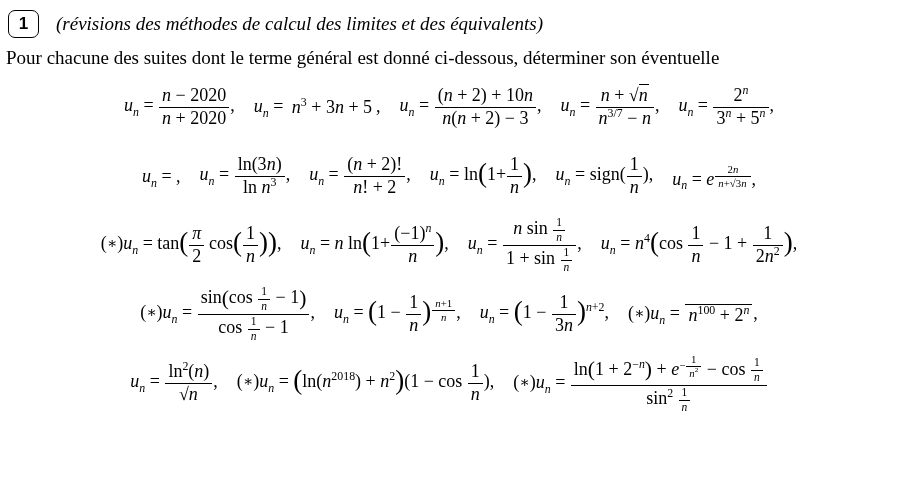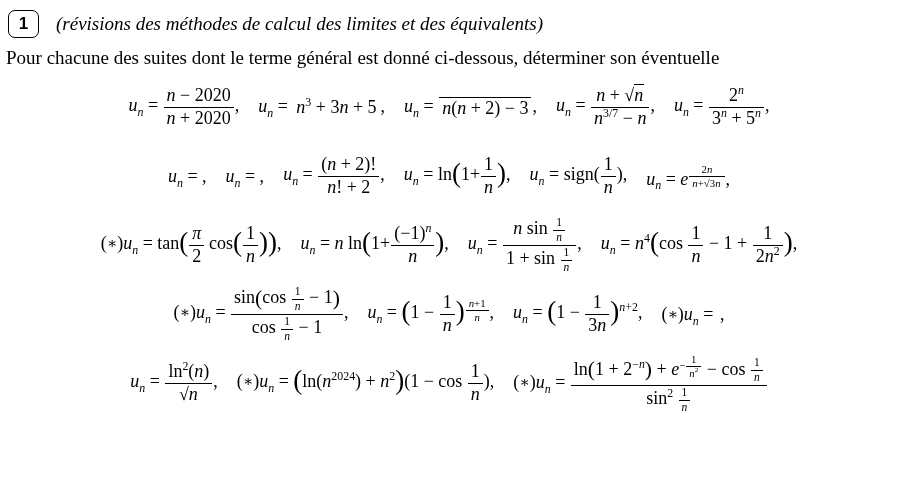--- a/index.html
+++ b/index.html
@@ -46,43 +46,43 @@
       </span>
     <span class="subtitle">(révisions des méthodes de calcul des limites et des équivalents)</span>
   </div>
   <div class="intro">
     <div class="introline">Pour chacune des suites dont le terme général est donné ci-dessous, déterminer son éventuelle</div>
   </div>
   <div class="mrows">
       <div class="mrow">
         <span class="formula" aria-label="u_n = (n − 2020)/(n + 2020),"><i>u</i><sub><i>n</i></sub> = <span class="fr"><span class="nu"><i>n</i> − 2020</span><span class="de"><i>n</i> + 2020</span></span>,</span>
         <span class="formula" aria-label="u_n = (n^3 + 3n + 5)/(n^2 + 2),"><i>u</i><sub><i>n</i></sub> = <span class="fr"><span class="nu"><i>n</i><sup>3</sup> + 3<i>n</i> + 5</span></span>,</span>
-        <span class="formula" aria-label="u_n = ((n + 2) + 10n)/(n(n + 2) − 3),"><i>u</i><sub><i>n</i></sub> = <span class="fr"><span class="de"><i>n</i>(<i>n</i> + 2) − 3</span></span>,</span>
+        <span class="formula" aria-label="u_n = ((n + 2) + 10n)/(n(n + 2) − 3),"><i>u</i><sub><i>n</i></sub> = <span class="fr"><span class="nu">(<i>n</i> + 2) + 10<i>n</i></span><span class="de"><i>n</i>(<i>n</i> + 2) − 3</span></span>,</span>
         <span class="formula" aria-label="u_n = (n + √n)/(n^{3/2} − n),"><i>u</i><sub><i>n</i></sub> = <span class="fr"><span class="nu"><i>n</i> + <span class="sqrt">√<span class="ov"><i>n</i></span></span></span><span class="de"><i>n</i><sup>3/7</sup> − <i>n</i></span></span>,</span>
         <span class="formula" aria-label="u_n = 2^n/(3^n + 5^n),"><i>u</i><sub><i>n</i></sub> = <span class="fr"><span class="nu">2<sup><i>n</i></sup></span><span class="de">3<sup><i>n</i></sup> + 5<sup><i>n</i></sup></span></span>,</span>
       </div>
       <div class="mrow">
         <span class="formula" aria-label="u_n = (e^n + 1)/(e^n + e^{−n}),"><i>u</i><sub><i>n</i></sub> = ,</span>
-        <span class="formula" aria-label="u_n = ln(3n)/ln n^3,"><i>u</i><sub><i>n</i></sub> = ,</span>
+        <span class="formula" aria-label="u_n = ln(3n)/ln n^3,"><i>u</i><sub><i>n</i></sub> = <span class="fr"><span class="nu">ln(3<i>n</i>)</span><span class="de">ln <i>n</i><sup>3</sup></span></span>,</span>
         <span class="formula" aria-label="u_n = (n + 2)!/(n! + 2),"><i>u</i><sub><i>n</i></sub> = <span class="fr"><span class="nu">(<i>n</i> + 2)!</span><span class="de"><i>n</i>! + 2</span></span>,</span>
         <span class="formula" aria-label="u_n = ln(1 + 1/n),"><i>u</i><sub><i>n</i></sub> = ln<span class="bp">(</span>1+<span class="fr"><span class="nu">1</span><span class="de"><i>n</i></span></span><span class="bp">)</span>,</span>
         <span class="formula" aria-label="u_n = sign(1/n),"><i>u</i><sub><i>n</i></sub> = sign(<span class="fr"><span class="nu">1</span><span class="de"><i>n</i></span></span>),</span>
         <span class="formula" aria-label="u_n = e^{2n/(n + √(3n))},"><i>u</i><sub><i>n</i></sub> = <i>e</i><span class="exp"><span class="fr"><span class="nu">2<i>n</i></span><span class="de"><i>n</i>+<span class="sqrt">√<span class="ov">3<i>n</i></span></span></span></span></span>,</span>
       </div>
       <div class="mrow">
         <span class="formula" aria-label="(*) u_n = tan((π/2) cos(1/n)),">(<span class="st">∗</span>)<i>u</i><sub><i>n</i></sub> = tan<span class="bp">(</span><span class="fr"><span class="nu"><i>π</i></span><span class="de">2</span></span> cos<span class="bp">(</span><span class="fr"><span class="nu">1</span><span class="de"><i>n</i></span></span><span class="bp">)</span><span class="bp">)</span>,</span>
         <span class="formula" aria-label="u_n = n ln(1 + (−1)^n/n),"><i>u</i><sub><i>n</i></sub> = <i>n</i> ln<span class="bp">(</span>1+<span class="fr"><span class="nu">(−1)<sup><i>n</i></sup></span><span class="de"><i>n</i></span></span><span class="bp">)</span>,</span>
         <span class="formula" aria-label="u_n = (n sin(1/n))/(1 + sin(1/n)),"><i>u</i><sub><i>n</i></sub> = <span class="fr"><span class="nu"><i>n</i> sin <span class="fr sm"><span class="nu">1</span><span class="de"><i>n</i></span></span></span><span class="de">1 + sin <span class="fr sm"><span class="nu">1</span><span class="de"><i>n</i></span></span></span></span>,</span>
         <span class="formula" aria-label="u_n = n^4 (cos(1/n) − 1 + 1/(2n^2)),"><i>u</i><sub><i>n</i></sub> = <i>n</i><sup>4</sup><span class="bp">(</span>cos <span class="fr"><span class="nu">1</span><span class="de"><i>n</i></span></span> − 1 + <span class="fr"><span class="nu">1</span><span class="de">2<i>n</i><sup>2</sup></span></span><span class="bp">)</span>,</span>
       </div>
       <div class="mrow">
         <span class="formula" aria-label="(*) u_n = sin(cos(1/n) − 1)/(cos(1/n) − 1),">(<span class="st">∗</span>)<i>u</i><sub><i>n</i></sub> = <span class="fr"><span class="nu">sin<span class="bp2">(</span>cos <span class="fr sm"><span class="nu">1</span><span class="de"><i>n</i></span></span> − 1<span class="bp2">)</span></span><span class="de">cos <span class="fr sm"><span class="nu">1</span><span class="de"><i>n</i></span></span> − 1</span></span>,</span>
         <span class="formula" aria-label="u_n = (1 − 1/n)^{(n+1)/n},"><i>u</i><sub><i>n</i></sub> = <span class="bp">(</span>1 − <span class="fr"><span class="nu">1</span><span class="de"><i>n</i></span></span><span class="bp">)</span><span class="exp"><span class="fr"><span class="nu"><i>n</i>+1</span><span class="de"><i>n</i></span></span></span>,</span>
         <span class="formula" aria-label="u_n = (1 − 1/(3n))^{n+2},"><i>u</i><sub><i>n</i></sub> = <span class="bp">(</span>1 − <span class="fr"><span class="nu">1</span><span class="de">3<i>n</i></span></span><span class="bp">)</span><sup><i>n</i>+2</sup>,</span>
-        <span class="formula" aria-label="(*) u_n = (n + cos(n) + e^n)/(n^100 + 2^n),">(<span class="st">∗</span>)<i>u</i><sub><i>n</i></sub> = <span class="fr"></span>,</span>
+        <span class="formula" aria-label="(*) u_n = (n + cos(n) + e^n)/(n^100 + 2^n),">(<span class="st">∗</span>)<i>u</i><sub><i>n</i></sub> = <span class="fr"><span class="de"><i>n</i><sup>100</sup> + 2<sup><i>n</i></sup></span></span>,</span>
       </div>
       <div class="mrow">
         <span class="formula" aria-label="u_n = ln^2(n)/√n,"><i>u</i><sub><i>n</i></sub> = <span class="fr"><span class="nu">ln<sup>2</sup>(<i>n</i>)</span><span class="de"><span class="sqrt">√<span class="ov"><i>n</i></span></span></span></span>,</span>
-        <span class="formula" aria-label="(*) u_n = (ln(n^2020) + n^2)(1 − cos(1/n)),">(<span class="st">∗</span>)<i>u</i><sub><i>n</i></sub> = <span class="bp">(</span>ln(<i>n</i><sup>2024</sup>) + <i>n</i><sup>2</sup><span class="bp">)</span>(1 − cos <span class="fr"><span class="nu">1</span><span class="de"><i>n</i></span></span>),</span>
+        <span class="formula" aria-label="(*) u_n = (ln(n^2020) + n^2)(1 − cos(1/n)),">(<span class="st">∗</span>)<i>u</i><sub><i>n</i></sub> = <span class="bp">(</span>ln(<i>n</i><sup>2018</sup>) + <i>n</i><sup>2</sup><span class="bp">)</span>(1 − cos <span class="fr"><span class="nu">1</span><span class="de"><i>n</i></span></span>),</span>
         <span class="formula" aria-label="(*) u_n = (ln(1 + 2^{−n}) + e^{−1/n^2} − cos(1/n))/sin^2(1/n)">(<span class="st">∗</span>)<i>u</i><sub><i>n</i></sub> = <span class="fr"><span class="nu">ln<span class="bp2">(</span>1 + 2<sup>−<i>n</i></sup><span class="bp2">)</span> + <i>e</i><span class="exp">−<span class="fr"><span class="nu">1</span><span class="de"><i>n</i><sup>2</sup></span></span></span> − cos <span class="fr sm"><span class="nu">1</span><span class="de"><i>n</i></span></span></span><span class="de">sin<sup>2</sup> <span class="fr sm"><span class="nu">1</span><span class="de"><i>n</i></span></span></span></span></span>
       </div>
     </div>
 </div>
 
 </body></html>

